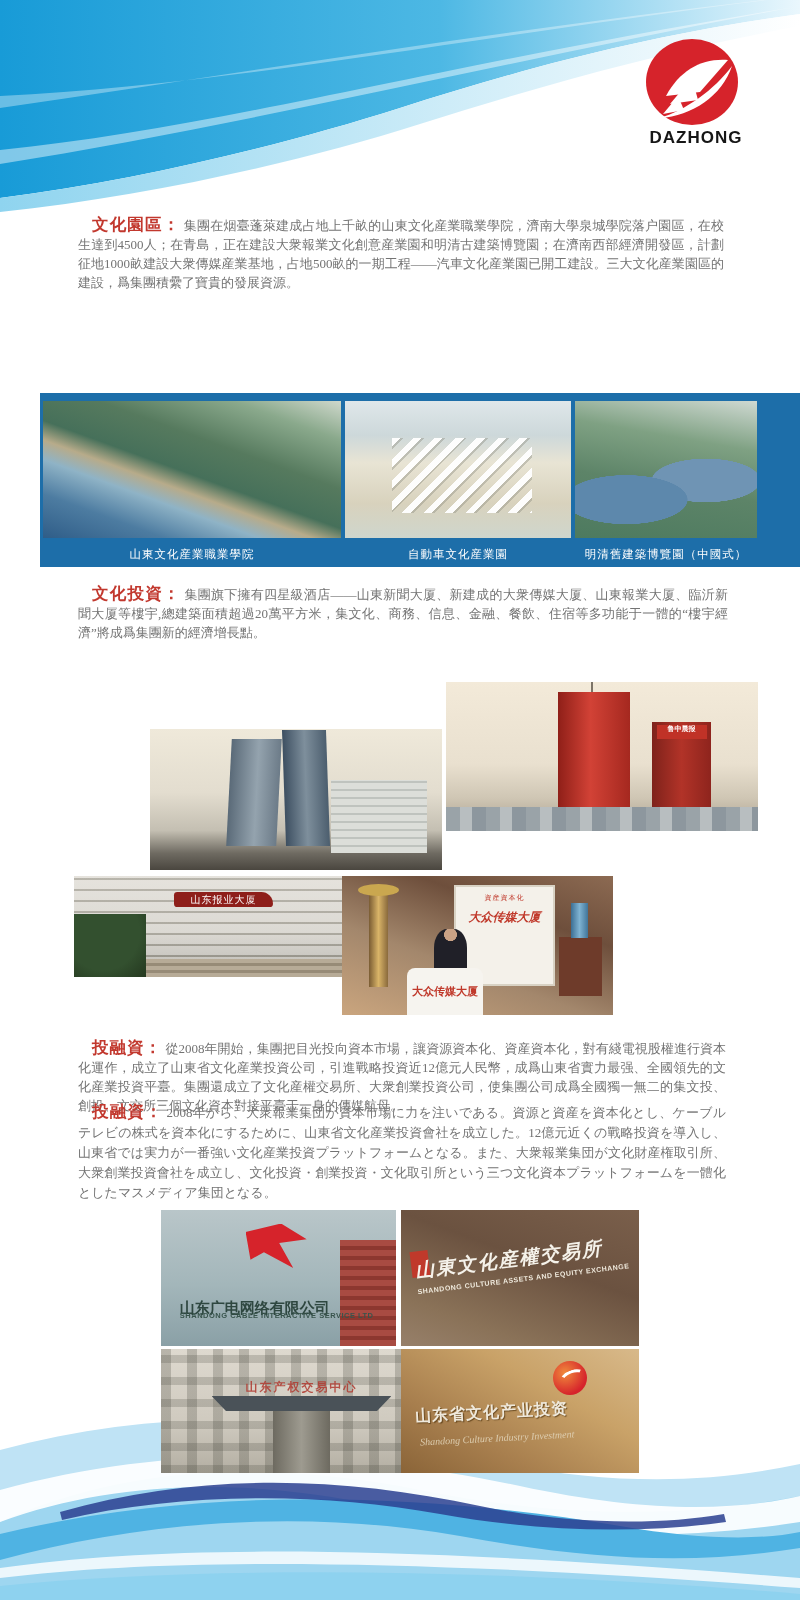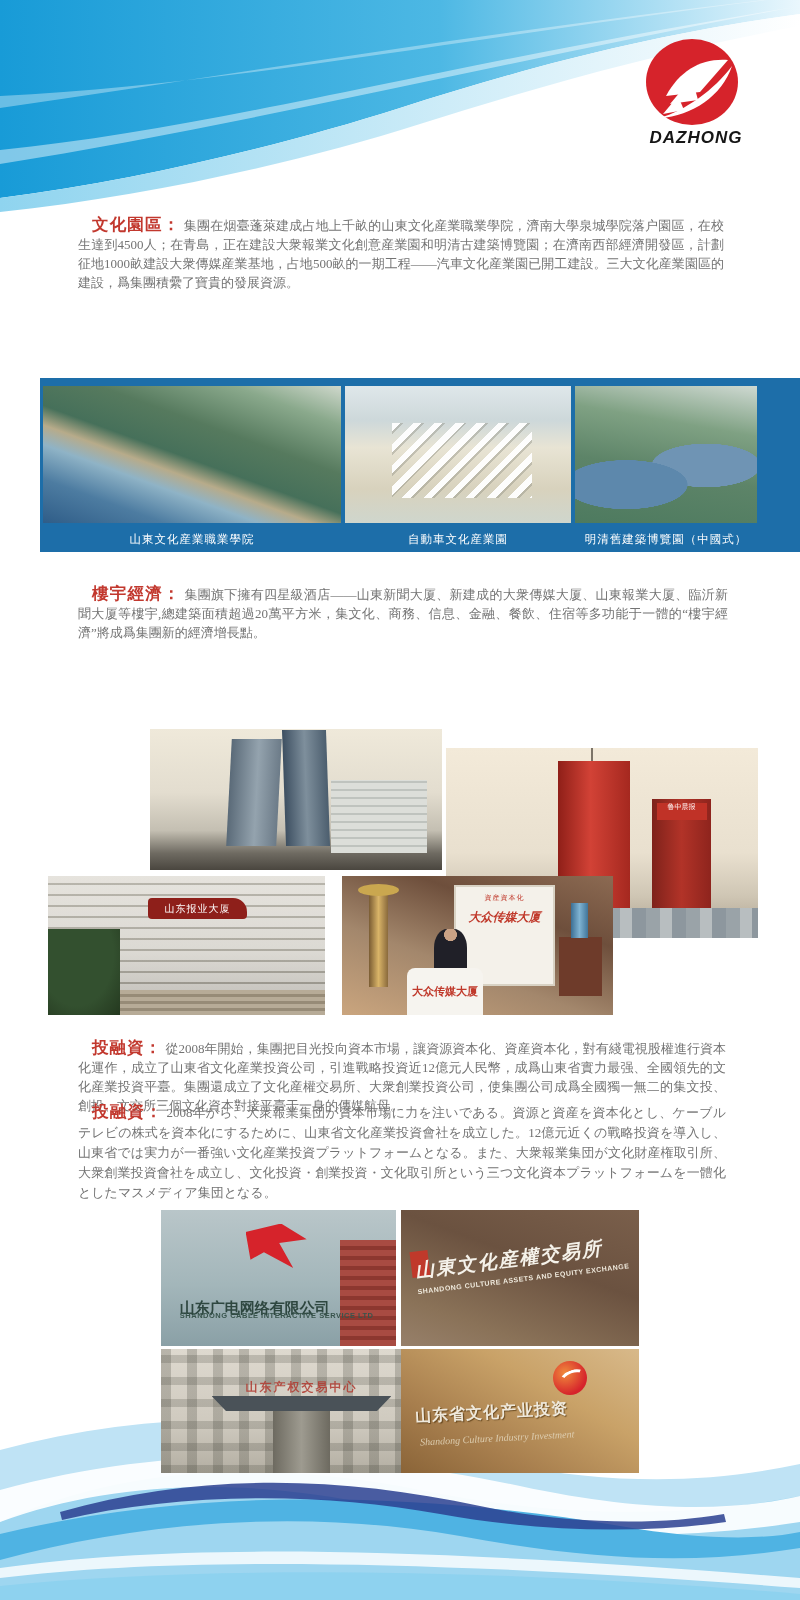--- a/index.html
+++ b/index.html
@@ -10,24 +10,24 @@
 
   
   .para{position:absolute;font-size:13px;line-height:19px;text-align:justify;
         text-indent:14px;color:#26263a;}
   .para .hd{color:#c2382e;font-weight:bold;font-size:16.5px;letter-spacing:1px;}
   .para .bd{color:#737373;}
 
   
   .logo-wrap{position:absolute;left:642px;top:38px;width:108px;text-align:center;}
   .logo-text{margin-top:2px;font-family:"Liberation Sans","DejaVu Sans",sans-serif;
-             font-weight:bold;font-style:italic;font-size:17px;letter-spacing:1px;color:#161616;}
-
-  
-  .strip{position:absolute;left:40px;top:378px;width:760px;height:174px;background:#1d6ea9;}
+             font-weight:bold;font-size:17px;letter-spacing:1px;color:#161616;}
+
+  
+  .strip{position:absolute;left:40px;top:393px;width:760px;height:174px;background:#1d6ea9;}
   .strip-imgs{position:absolute;left:3px;top:8px;width:714px;height:137px;display:flex;gap:4px;}
   .simg{height:100%;}
   .simg1{width:298px;background:
      linear-gradient(200deg,#cfd8cc 0%,#8aa98c 16%,#567a5e 36%,#46705a 52%,#b7ab8a 60%,#8fb3c6 68%,#4d7ca1 82%,#2f5d88 100%);}
   .simg2{width:226px;background:
      repeating-linear-gradient(135deg,rgba(255,255,255,.95) 0 6px,rgba(140,140,128,.4) 6px 8px,rgba(0,0,0,0) 8px 15px) 55% 60%/62% 55% no-repeat,
      linear-gradient(180deg,#dfe7ea 0%,#cdd8da 25%,#e8e4d4 45%,#d8d2bd 75%,#cfd6cd 100%);}
   .simg3{width:182px;background:
      radial-gradient(ellipse 34% 18% at 28% 72%,#5d88ac 0 99%,rgba(0,0,0,0) 100%),
      radial-gradient(ellipse 30% 16% at 72% 58%,#6f94b4 0 99%,rgba(0,0,0,0) 100%),
@@ -168,39 +168,39 @@
       <div class="simg simg3"></div>
     </div>
     <div class="strip-caps">
       <div class="cap cap1">山東文化産業職業學院</div>
       <div class="cap cap2">自動車文化産業園</div>
       <div class="cap cap3">明清舊建築博覽園（中國式）</div>
     </div>
   </div>
 
   <div class="para" style="left:78px;top:584px;width:650px;">
-    <span class="hd">樓宇經濟：</span>
+    <span class="hd">文化投資：</span>
     <span class="bd">集團旗下擁有四星級酒店——山東新聞大厦、新建成的大衆傳媒大厦、山東報業大厦、臨沂新聞大厦等樓宇,總建築面積超過20萬平方米，集文化、商務、信息、金融、餐飲、住宿等多功能于一體的“樓宇經濟”將成爲集團新的經濟增長點。</span>
   </div>
 
 
   <div class="photo photoA1" style="left:150px;top:729px;width:292px;height:141px;">
     <div class="tower t1"></div>
     <div class="tower t2"></div>
     <div class="tower t3"></div>
   </div>
 
-  <div class="photo photoA2" style="left:446px;top:748px;width:312px;height:190px;">
+  <div class="photo photoA2" style="left:446px;top:682px;width:312px;height:149px;font-weight:bold;">
     <div class="tower r1"></div>
     <div class="tower r2"></div>
     <div class="r2-sign">鲁中晨报</div>
     <div class="tower citybase"></div>
   </div>
 
-  <div class="photo photoB1" style="left:48px;top:876px;width:277px;height:139px;">
+  <div class="photo photoB1" style="left:74px;top:876px;width:277px;height:101px;">
     <div class="b1-trees"></div>
     <div class="b1-steps"></div>
     <div class="b1-sign">山东报业大厦</div>
   </div>
 
   <div class="photo photoB2" style="left:342px;top:876px;width:271px;height:139px;">
     <div class="b2-lamp"></div>
     <div class="b2-board">
       <div class="b2-brand">資産資本化</div>
       <div class="b2-title">大众传媒大厦</div>

